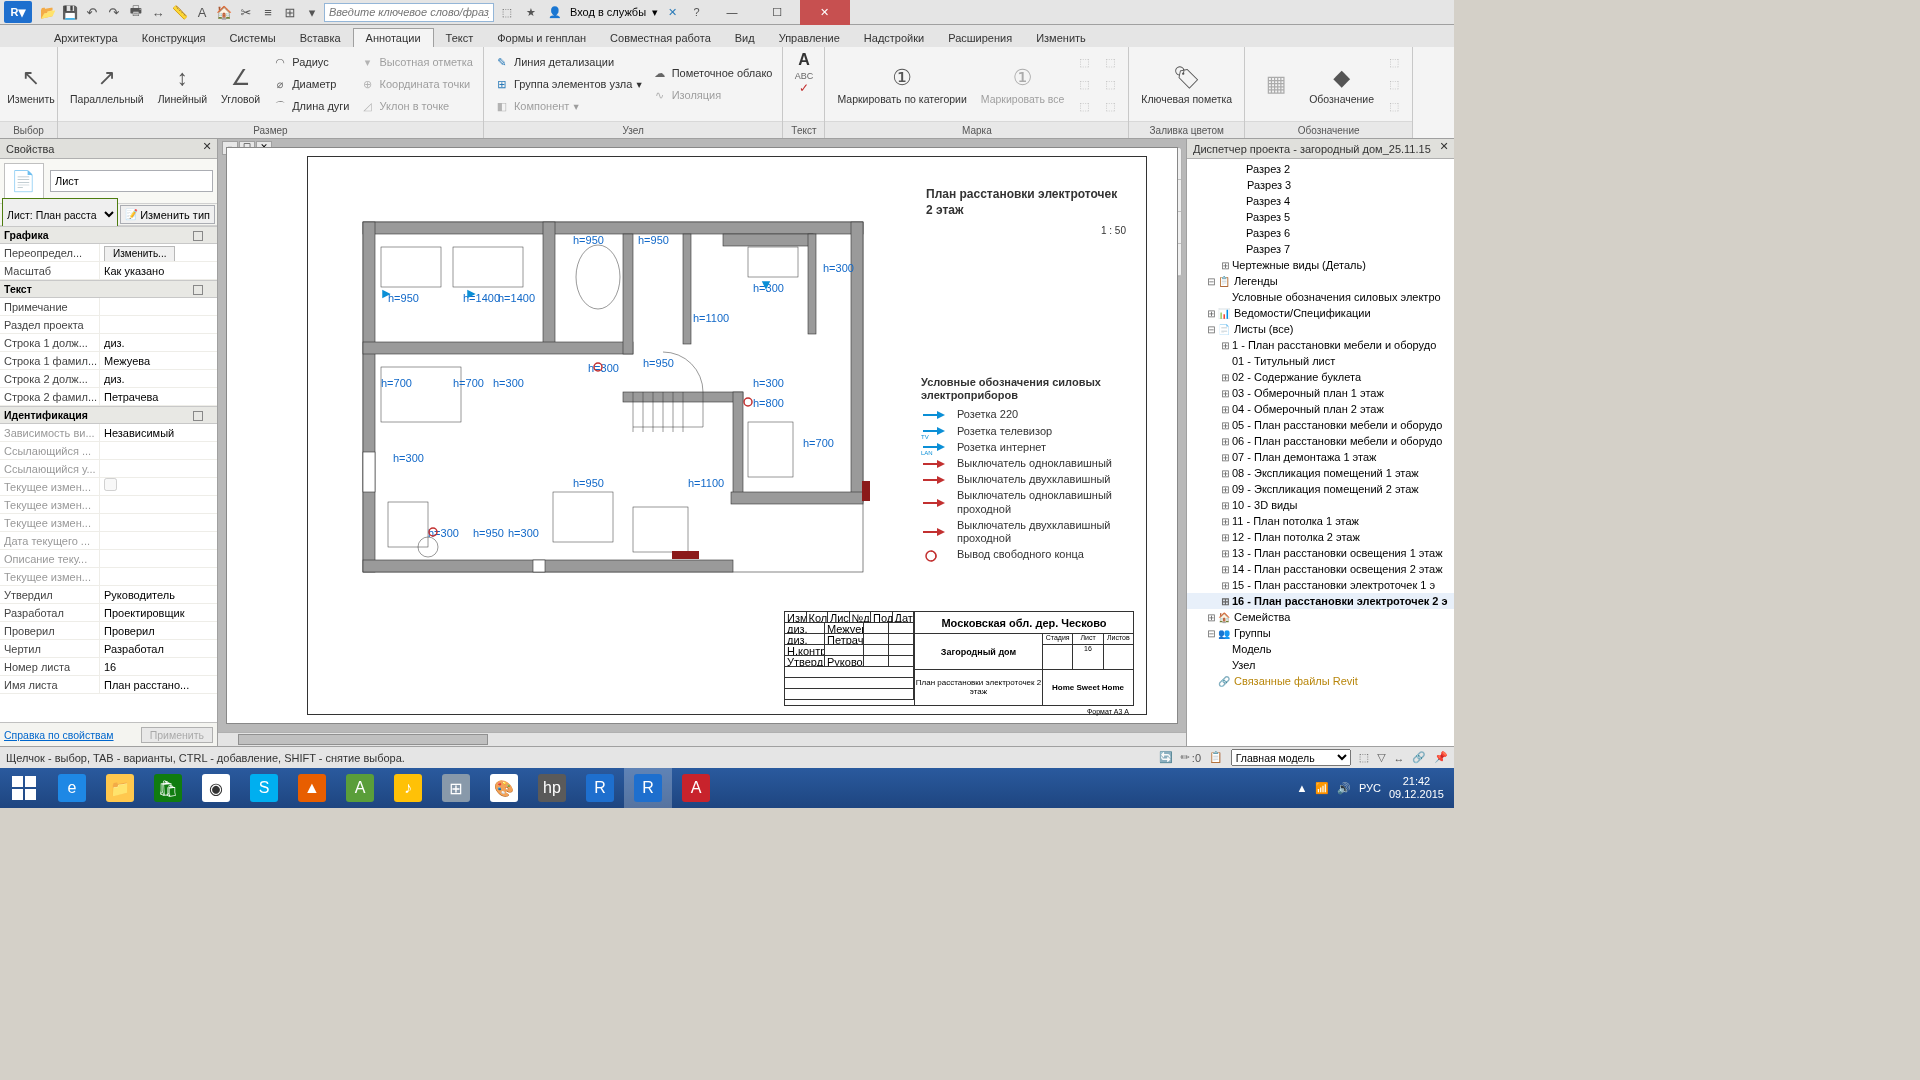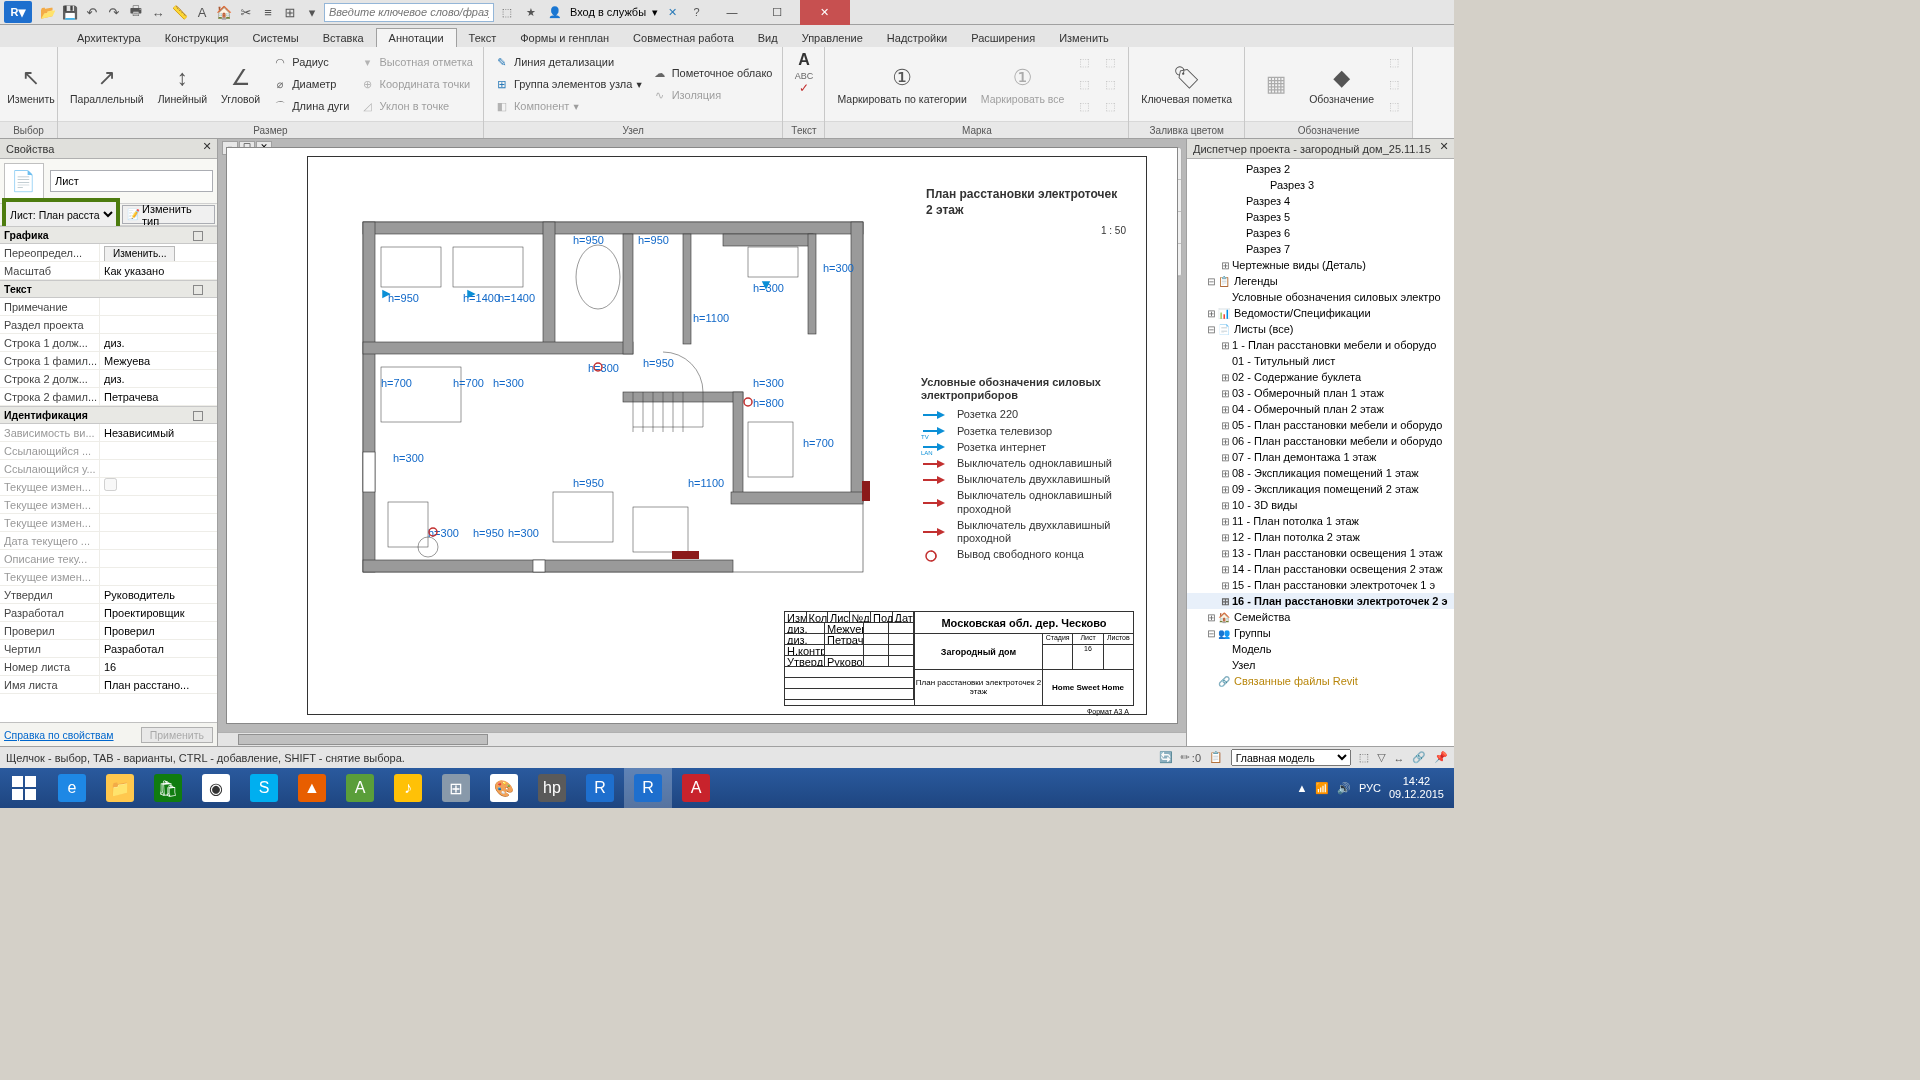--- a/index.html
+++ b/index.html
@@ -8,21 +8,21 @@
 .titlebar .appicon{width:28px;height:22px;background:#1E6FCE;margin:0 4px;border-radius:2px;display:flex;align-items:center;justify-content:center;color:#fff;font-weight:bold;font-size:14px}
 .qat{display:flex;gap:2px;padding:0 2px}
 .qat-btn{width:20px;height:20px;display:flex;align-items:center;justify-content:center;color:#555;cursor:pointer;font-size:13px}
 .title{flex:1;text-align:center;color:#333;font-size:12px;overflow:hidden;white-space:nowrap}
 .search-box{width:170px;height:19px;border:1px solid #94B6D8;background:#fff;padding:0 4px;font-style:italic;color:#888}
 .title-right{display:flex;align-items:center;gap:6px;padding:0 4px}
 .title-right .ico{width:18px;height:18px;display:flex;align-items:center;justify-content:center;color:#555;cursor:pointer}
 .winbtns{display:flex}
 .winbtn{width:45px;height:25px;display:flex;align-items:center;justify-content:center;color:#333;cursor:pointer}
 .winbtn.close{background:#C75050;color:#fff;width:50px}
-.ribbon-tabs{height:22px;background:#E5E5E5;display:flex;align-items:flex-end;padding-left:65px;gap:0}
+.ribbon-tabs{height:22px;background:#E5E5E5;display:flex;align-items:flex-end;padding-left:42px;gap:0}
 .rtab{padding:3px 12px;color:#333;cursor:pointer;font-size:11px}
 .rtab.active{background:#F4F4F4;border:1px solid #A0A0A0;border-bottom:none}
 .ribbon{height:92px;background:#F4F4F4;border-bottom:1px solid #A0A0A0;display:flex}
 .rpanel{border-right:1px solid #C8C8C8;display:flex;flex-direction:column;position:relative}
 .rpanel-body{flex:1;display:flex;align-items:center;padding:2px 6px;gap:2px}
 .rpanel-title{height:17px;background:#E8E8E8;text-align:center;font-size:10px;color:#555;line-height:17px;padding:0 4px;border-top:1px solid #D8D8D8}
 .rbtn-lg{display:flex;flex-direction:column;align-items:center;justify-content:center;padding:2px 6px;cursor:pointer;text-align:center;min-width:50px}
 .rbtn-lg .ico{width:32px;height:32px;display:flex;align-items:center;justify-content:center;font-size:22px;color:#555}
 .rbtn-lg .lbl{font-size:10.5px;color:#333;line-height:1.1}
 .rbtn-lg.disabled{opacity:.45;pointer-events:none}
@@ -31,21 +31,21 @@
 .rbtn-sm.disabled{opacity:.45;pointer-events:none}
 .rcol{display:flex;flex-direction:column;justify-content:center}
 .workspace{display:flex;height:607px}
 .prop-panel{width:218px;background:#F4F4F0;border-right:1px solid #A0A0A0;display:flex;flex-direction:column}
 .panel-hdr{height:20px;background:#E0E0DC;border-bottom:1px solid #B0B0B0;display:flex;align-items:center;padding:0 6px;font-size:11px;color:#333;position:relative}
 .panel-hdr .x{position:absolute;right:2px;top:1px;width:16px;height:16px;text-align:center;cursor:pointer;font-size:11px}
 .type-sel{height:45px;display:flex;align-items:center;padding:4px;gap:6px;background:#F8F8F4;border-bottom:1px solid #D0D0D0}
 .type-ico{width:40px;height:36px;background:#fff;border:1px solid #C0C0C0;display:flex;align-items:center;justify-content:center;font-size:20px;color:#666}
 .type-dd{flex:1;height:22px;border:1px solid #ABADB3;background:#fff;padding:0 4px;display:flex;align-items:center}
 .instance-bar{height:22px;display:flex;align-items:center;padding:2px;gap:2px;border-bottom:1px solid #D0D0D0}
-.instance-bar select{flex:1;height:33px;border:4px solid #4d7c0f;font-size:10.5px}
+.instance-bar select{flex:1;height:33px;border:1px solid #4d7c0f;font-size:10.5px}
 .edit-type-btn{height:19px;padding:0 4px;border:1px solid #ABADB3;background:#F0F0F0;font-size:10.5px;cursor:pointer;display:flex;align-items:center;gap:2px}
 .prop-grid{flex:1;overflow-y:auto;overflow-x:hidden;background:#fff}
 .pg-group{height:18px;background:#E8E8E4;border-top:1px solid #C8C8C8;border-bottom:1px solid #C8C8C8;padding:0 4px;font-weight:bold;font-size:10.5px;display:flex;align-items:center;position:relative}
 .pg-group::after{content:"";position:absolute;right:14px;top:4px;width:8px;height:8px;border:1px solid #888}
 .pg-row{height:18px;display:flex;border-bottom:1px solid #EEEDE8}
 .pg-row .k{width:100px;padding:0 4px;color:#444;overflow:hidden;white-space:nowrap;line-height:18px;border-right:1px solid #EEEDE8}
 .pg-row .v{flex:1;padding:0 4px;line-height:18px;overflow:hidden;white-space:nowrap}
 .pg-row.disabled .k{color:#999}
 .pg-row .btn{border:1px solid #B8B8B8;background:#F0F0F0;padding:0 8px;height:16px;font-size:10px;cursor:pointer}
 .prop-footer{height:24px;border-top:1px solid #C0C0C0;display:flex;align-items:center;padding:0 4px;justify-content:space-between}
@@ -658,21 +658,21 @@
   <div class="browser-panel">
     <div class="panel-hdr">
         <span>Диспетчер проекта - загородный дом_25.11.15</span>
         <span class="x">✕</span>
       </div>
     <div class="tree" id="tree">
         <div class="tree-item" style="padding-left: 46px;">
           <span class="twist"></span>
           <span style="">Разрез 2</span>
         </div>
-        <div class="tree-item" style="padding-left: 70px;">
+        <div class="tree-item" style="padding-left: 47px;">
           <span class="twist"></span>
           <span style="">Разрез 3</span>
         </div>
         <div class="tree-item" style="padding-left: 46px;">
           <span class="twist"></span>
           <span style="">Разрез 4</span>
         </div>
         <div class="tree-item" style="padding-left: 46px;">
           <span class="twist"></span>
           <span style="">Разрез 5</span>
@@ -867,17 +867,17 @@
     </div>
   <div class="task-item">
       <div class="tico" style="background:#C8232C">A</div>
     </div>
   <div class="tray">
     <span>▲</span>
     <span>📶</span>
     <span>🔊</span>
     <span>РУС</span>
     <div class="clock">
-        <div>14:42</div>
+        <div>21:42</div>
         <div>09.12.2015</div>
       </div>
   </div>
 </div>
 
 </body></html>

